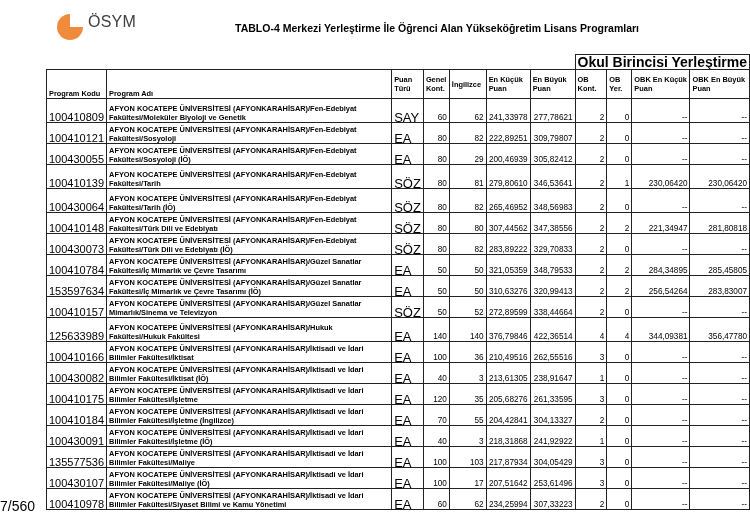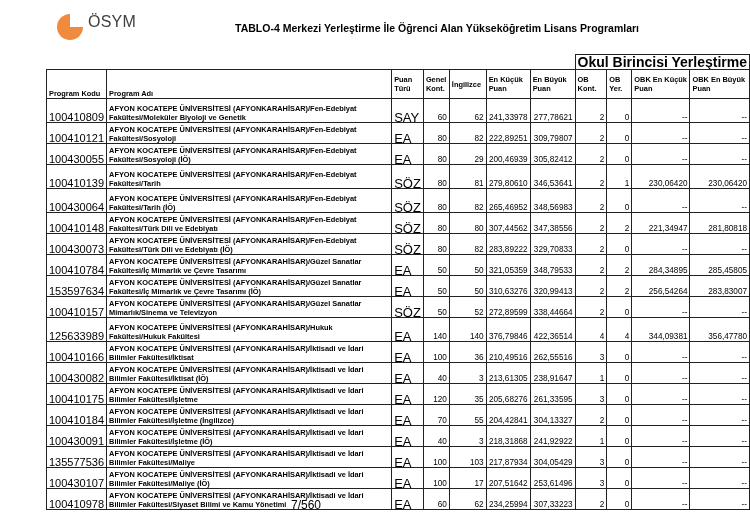--- a/index.html
+++ b/index.html
@@ -17,21 +17,21 @@
   table.main td.noborder { border:none; }
   .hdr-group { font-weight:bold; text-align:center; font-size:14px; vertical-align:middle !important; height:14px; }
   .hdr { font-weight:bold; height:28px; }
   .hdr.c { text-align:left; vertical-align:middle; }
   td.code { font-size:11px; padding-bottom:1px; }
   td.name { white-space:normal !important; padding-top:0;font-weight:bold; }
   td.num { text-align:right; font-size:8.2px; padding-bottom:1px; }
   td.typ { font-size:13px; padding-bottom:1px; }
   tr.r1 td { height:23px; }
   tr.r2 td { height:20px; }
-  .footer { position:absolute; left:0; width:612px; top:498px; text-align:center; font-size:12px; }
+  .footer { position:absolute; left:0; width:612px; top:498px; font-size:14px; }
 </style>
 </head>
 <body>
 
 <div class="logo">
   <div class="logo-circle"></div>
   <div class="logo-notch"></div>
   <span class="logo-text">ÖSYM</span>
 </div>
 <div class="title">TABLO-4 Merkezi Yerleştirme İle Öğrenci Alan Yükseköğretim Lisans Programları</div>

